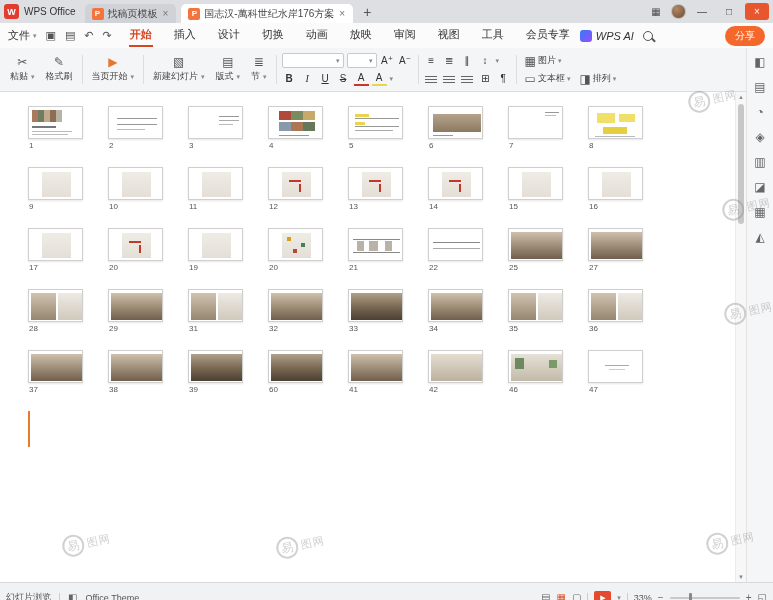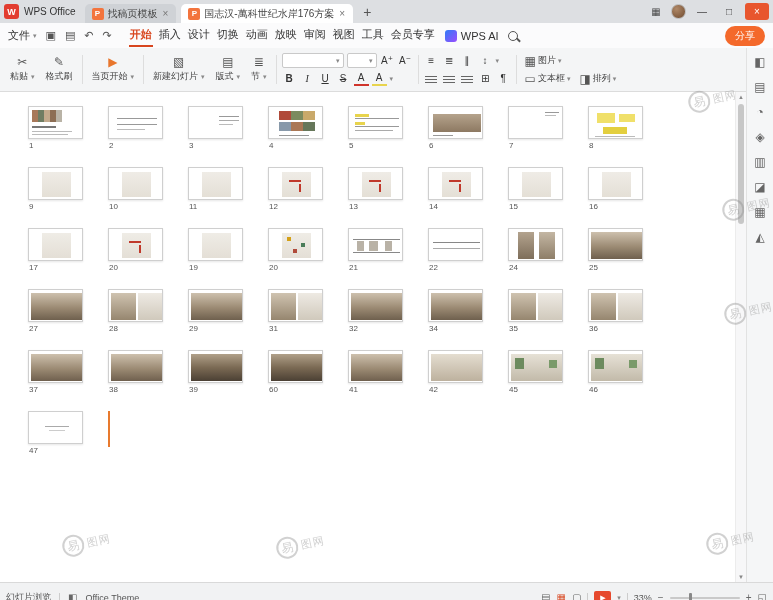--- a/index.html
+++ b/index.html
@@ -29,24 +29,24 @@
   .tb-icon { width:20px; text-align:center; font-size:10px; color:#444; }
   .avatar { width:15px; height:15px; border-radius:50%; background:radial-gradient(circle at 35% 30%,#b08968,#6f4a2e); border:1px solid #bbb; }
   .win-btn { width:22px; height:17px; display:flex; align-items:center; justify-content:center; font-size:10px; color:#444; }
   .win-btn.close { background:#e8562e; color:#fff; border-radius:3px; width:24px; }
 
   
   .menubar { height:25px; background:#fbfbfc; display:flex; align-items:center; padding:0 8px; gap:9px; }
   .file-btn { display:flex; align-items:center; gap:3px; font-size:11px; color:#333; white-space:nowrap; }
   .mini-caret { font-size:7px; color:#888; }
   .quick-icon { font-size:11px; color:#555; display:flex; align-items:center; gap:1px; }
-  .menu-tabs { display:flex; gap:5px; margin-left:8px; }
+  .menu-tabs { display:flex; gap:20px; margin-left:8px; }
   .menu-tab { font-size:11px; color:#333; padding:3px 1px; white-space:nowrap; }
   .menu-tab.active { color:#d8461f; font-weight:bold; border-bottom:2px solid #d8461f; }
-  .wps-ai { display:flex; align-items:center; gap:4px; font-size:11px; color:#333; white-space:nowrap; }
+  .wps-ai { display:flex; align-items:center; gap:4px; font-size:11px; color:#333; white-space:nowrap;font-style:italic; }
   .ai-logo { width:12px; height:12px; border-radius:3px; background:linear-gradient(135deg,#2f7cf6,#9b4dff); }
   .search-glass { width:10px; height:10px; border:1.5px solid #555; border-radius:50%; position:relative; display:inline-block; }
   .search-glass::after { content:""; position:absolute; width:5px; height:1.5px; background:#555;
     right:-4px; bottom:-1px; transform:rotate(45deg); }
   .share-btn { margin-left:auto; background:#f4692b; color:#fff; border-radius:10px;
     padding:3px 10px; font-size:10px; display:flex; align-items:center; gap:3px; white-space:nowrap; }
 
   
   .app-body { display:flex; height:534px; }
   .left-col { flex:1; display:flex; flex-direction:column; min-width:0; }
@@ -418,24 +418,20 @@
           </div>
           <div class="slide-cell">
             <div class="thumb k-elev"></div>
             <div class="slide-num">21</div>
           </div>
           <div class="slide-cell">
             <div class="thumb k-elev2"></div>
             <div class="slide-num">22</div>
           </div>
           <div class="slide-cell">
-            <div class="thumb k-phototall"></div>
-            <div class="slide-num">24</div>
-          </div>
-          <div class="slide-cell">
             <div class="thumb k-render"></div>
             <div class="slide-num">25</div>
           </div>
           <div class="slide-cell">
             <div class="thumb k-render"></div>
             <div class="slide-num">27</div>
           </div>
           <div class="slide-cell">
             <div class="thumb k-rendersplit"></div>
             <div class="slide-num">28</div>
@@ -446,20 +442,24 @@
           </div>
           <div class="slide-cell">
             <div class="thumb k-rendersplit"></div>
             <div class="slide-num">31</div>
           </div>
           <div class="slide-cell">
             <div class="thumb k-render"></div>
             <div class="slide-num">32</div>
           </div>
           <div class="slide-cell">
+            <div class="thumb k-renderdark"></div>
+            <div class="slide-num">33</div>
+          </div>
+          <div class="slide-cell">
             <div class="thumb k-render"></div>
             <div class="slide-num">34</div>
           </div>
           <div class="slide-cell">
             <div class="thumb k-rendersplit"></div>
             <div class="slide-num">35</div>
           </div>
           <div class="slide-cell">
             <div class="thumb k-rendersplit"></div>
             <div class="slide-num">36</div>
@@ -480,24 +480,20 @@
             <div class="thumb k-renderdark"></div>
             <div class="slide-num">60</div>
           </div>
           <div class="slide-cell">
             <div class="thumb k-render"></div>
             <div class="slide-num">41</div>
           </div>
           <div class="slide-cell">
             <div class="thumb k-renderlight"></div>
             <div class="slide-num">42</div>
-          </div>
-          <div class="slide-cell">
-            <div class="thumb k-rendergreen"></div>
-            <div class="slide-num">45</div>
           </div>
           <div class="slide-cell">
             <div class="thumb k-rendergreen"></div>
             <div class="slide-num">46</div>
           </div>
           <div class="slide-cell">
             <div class="thumb k-sketch"></div>
             <div class="slide-num">47</div>
           </div>
           <div class="insert-cursor"></div>

